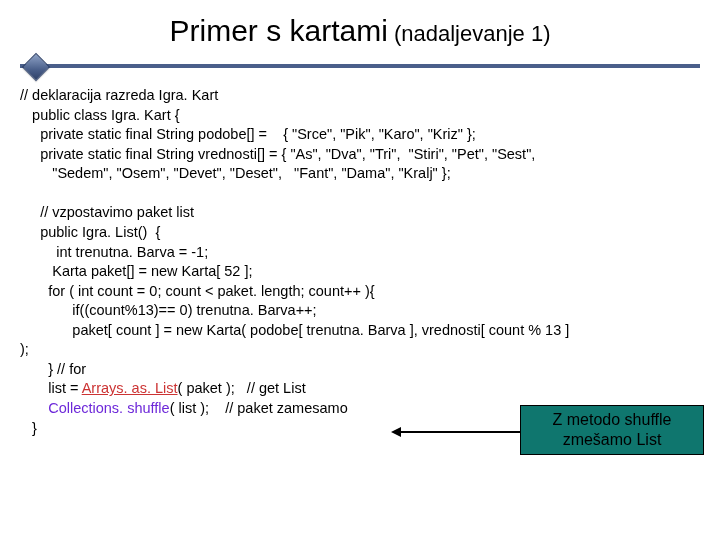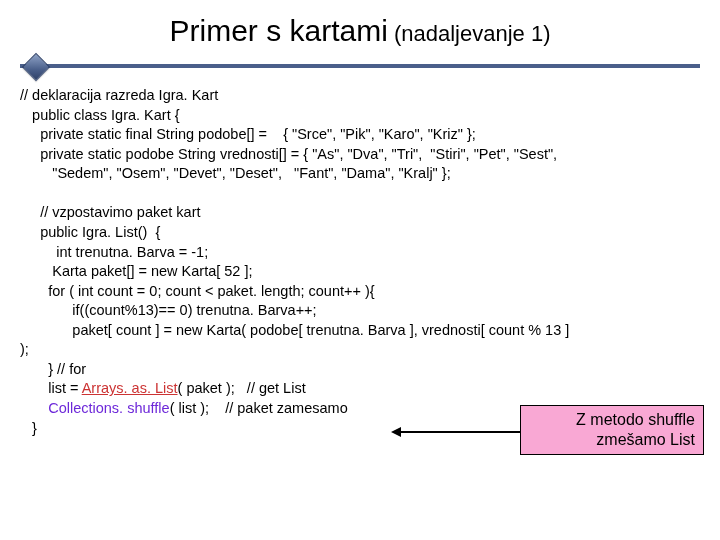--- a/index.html
+++ b/index.html
@@ -65,26 +65,26 @@
   .body > div {
     white-space: pre;
   }
   .arr-red   { color: #cc3333; text-decoration: underline; }
   .list-red  { color: #6d28d9; }
   .callout {
     position: absolute;
     right: 16px;
     bottom: 62px;
     width: 184px;
-    background: #f9a8d4;
+    background: #0f766e;
     border: 1.5px solid #000;
     padding: 4px 8px;
     font-size: 16px;
     line-height: 1.25;
-    text-align: right;
+    text-align: center;
     box-sizing: border-box;
   }
   .callout-arrow {
     position: absolute;
     right: 200px;
     bottom: 84px;
     width: 120px;
     height: 2px;
     background: #000;
   }
@@ -109,24 +109,24 @@
 
   <div class="rule-wrap">
     <div class="rule-line"></div>
     <div class="rule-diamond"></div>
   </div>
 
   <div class="body">
     <div>// deklaracija razreda Igra. Kart</div>
     <div>   public class Igra. Kart {</div>
     <div>     private static final String podobe[] =    { "Srce", "Pik", "Karo", "Kriz" };</div>
-    <div>     private static podobe String vrednosti[] = { "As", "Dva", "Tri",  "Stiri", "Pet", "Sest",</div>
+    <div>     private static final String vrednosti[] = { "As", "Dva", "Tri",  "Stiri", "Pet", "Sest",</div>
     <div>        "Sedem", "Osem", "Devet", "Deset",   "Fant", "Dama", "Kralj" };</div>
     <div> </div>
-    <div>     // vzpostavimo paket kart</div>
+    <div>     // vzpostavimo paket list</div>
     <div>     public Igra. List()  {</div>
     <div>         int trenutna. Barva = -1;</div>
     <div>        Karta paket[] = new Karta[ 52 ];</div>
     <div>       for ( int count = 0; count &lt; paket. length; count++ ){</div>
     <div>             if((count%13)== 0) trenutna. Barva++;</div>
     <div>             paket[ count ] = new Karta( podobe[ trenutna. Barva ], vrednosti[ count % 13 ]</div>
     <div>);</div>
     <div>       } // for</div>
     <div><span>       list = </span><span class="arr-red">Arrays. as. List</span><span>( paket );   // get List</span></div>
     <div><span>       </span><span class="list-red">Collections. shuffle</span><span>( list );    // paket zamesamo</span></div>

